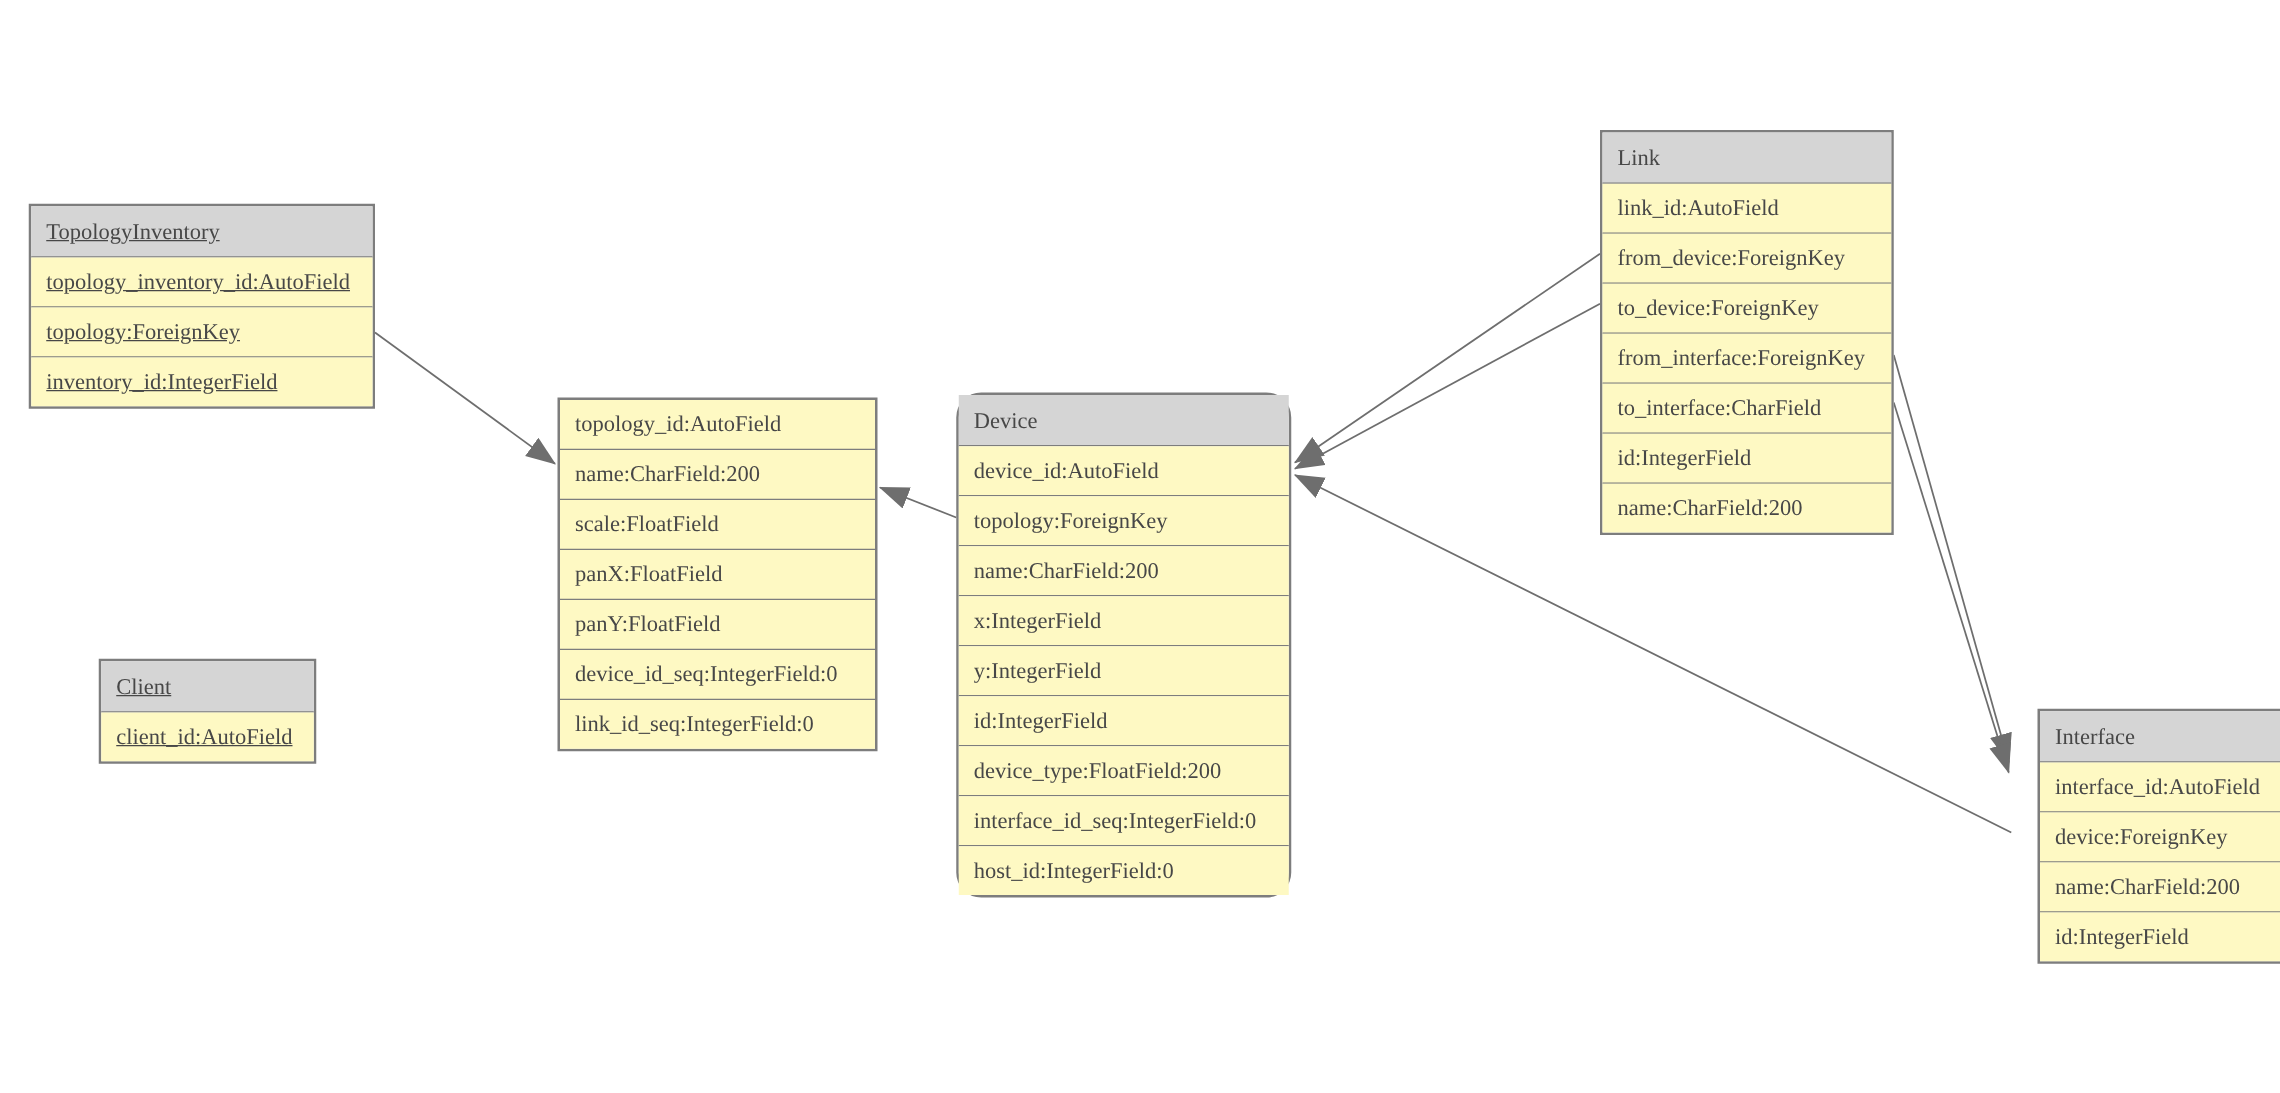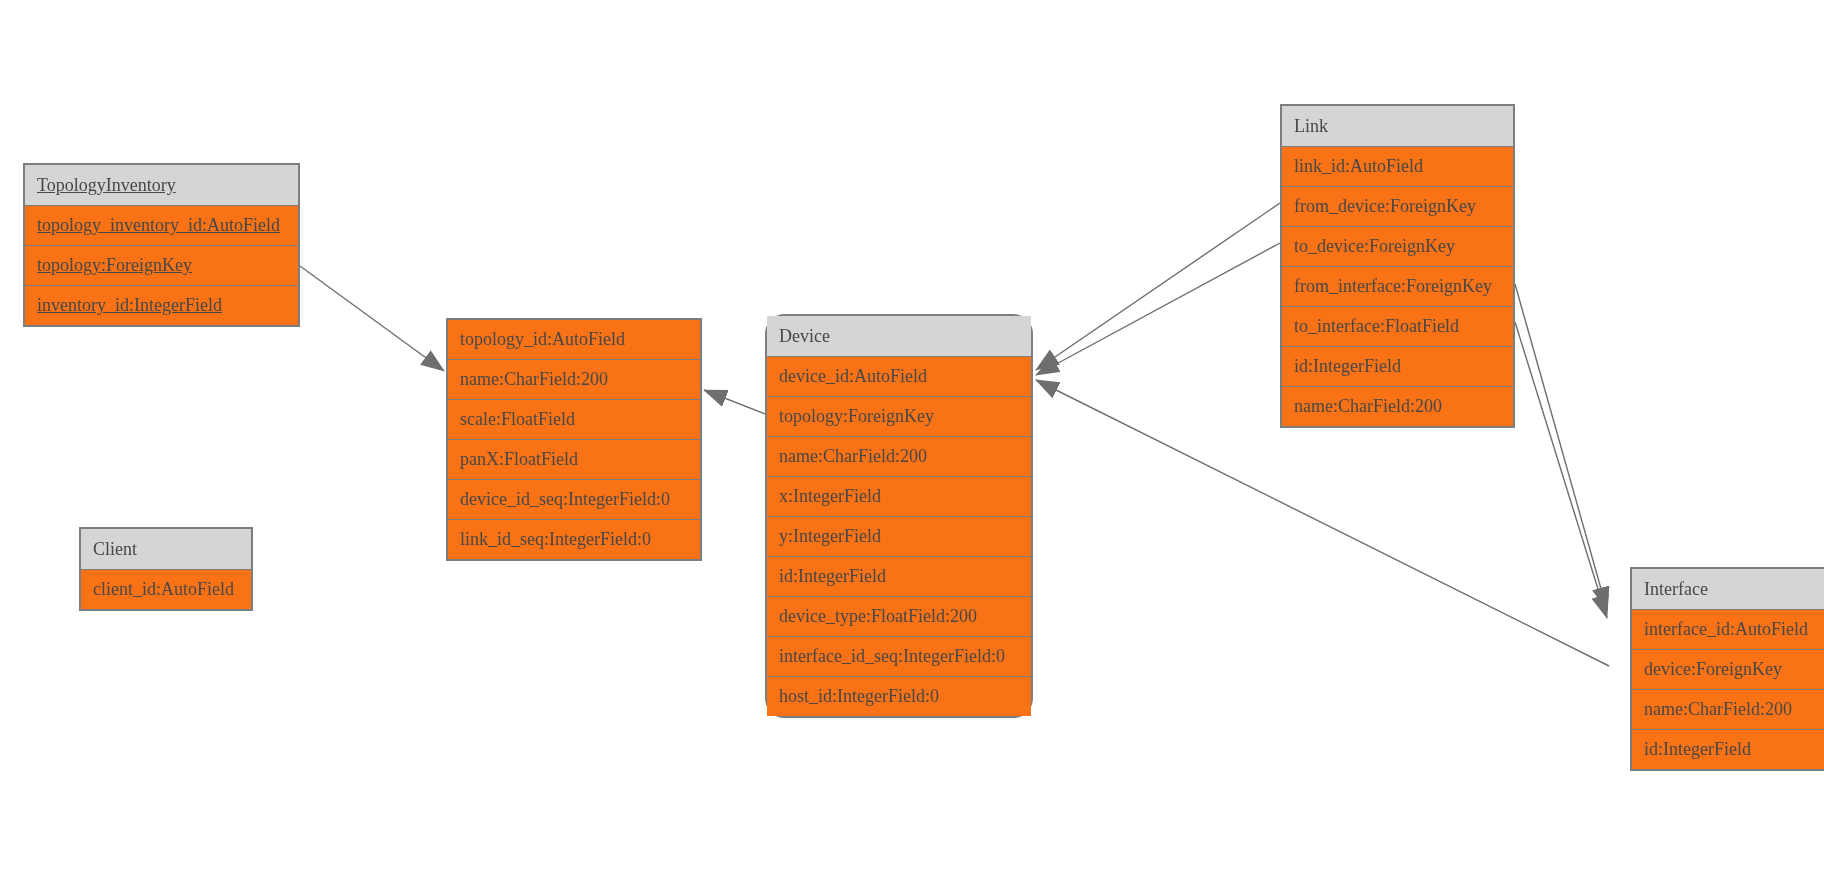--- a/index.html
+++ b/index.html
@@ -38,21 +38,21 @@
     background: var(--header-fill, #d5d5d5);
     border-bottom: 1px solid var(--border-color, #7d7d7d);
     overflow: hidden;
   }
   .model-table .tbl-row {
     height: 39px;
     line-height: 39px;
     padding: 0 12px;
     border-bottom: 1px solid var(--border-color, #7d7d7d);
     overflow: hidden;
-    background: #f97316;
+    background: #fef9c3;
   }
   .model-table .tbl-row:last-child {
     border-bottom: none;
     padding-left: 12px;
   }
 </style>
 </head>
 <body style="background: rgb(255, 255, 255);">
 
 <div class="canvas">
@@ -77,24 +77,25 @@
         <div class="tbl-header">TopologyInventory</div>
         <div class="tbl-row">topology_inventory_id:AutoField</div>
         <div class="tbl-row">topology:ForeignKey</div>
         <div class="tbl-row">inventory_id:IntegerField</div>
       </div>
       <div class="model-table" style="left: 446px; top: 318px; width: 256px;">
         <div class="tbl-row">topology_id:AutoField</div>
         <div class="tbl-row">name:CharField:200</div>
         <div class="tbl-row">scale:FloatField</div>
         <div class="tbl-row">panX:FloatField</div>
+        <div class="tbl-row">panY:FloatField</div>
         <div class="tbl-row">device_id_seq:IntegerField:0</div>
         <div class="tbl-row">link_id_seq:IntegerField:0</div>
       </div>
-      <div class="model-table" style="left: 79px; top: 527px; width: 174px;">
+      <div class="model-table" style="left: 79px; top: 527px; width: 174px; text-decoration: underline;">
         <div class="tbl-header">Client</div>
         <div class="tbl-row">client_id:AutoField</div>
       </div>
       <div class="model-table" style="left: 765px; top: 314px; width: 268px; border-radius: 20px;">
         <div class="tbl-header">Device</div>
         <div class="tbl-row">device_id:AutoField</div>
         <div class="tbl-row">topology:ForeignKey</div>
         <div class="tbl-row">name:CharField:200</div>
         <div class="tbl-row">x:IntegerField</div>
         <div class="tbl-row">y:IntegerField</div>
@@ -102,21 +103,21 @@
         <div class="tbl-row">device_type:FloatField:200</div>
         <div class="tbl-row">interface_id_seq:IntegerField:0</div>
         <div class="tbl-row">host_id:IntegerField:0</div>
       </div>
       <div class="model-table" style="left: 1280px; top: 104px; width: 235px;">
         <div class="tbl-header">Link</div>
         <div class="tbl-row">link_id:AutoField</div>
         <div class="tbl-row">from_device:ForeignKey</div>
         <div class="tbl-row">to_device:ForeignKey</div>
         <div class="tbl-row">from_interface:ForeignKey</div>
-        <div class="tbl-row">to_interface:FloatField</div>
+        <div class="tbl-row">to_interface:CharField</div>
         <div class="tbl-row">id:IntegerField</div>
         <div class="tbl-row">name:CharField:200</div>
       </div>
       <div class="model-table" style="left: 1609px; top: 567px; width: 211px; margin-left: 21px;">
         <div class="tbl-header">Interface</div>
         <div class="tbl-row">interface_id:AutoField</div>
         <div class="tbl-row">device:ForeignKey</div>
         <div class="tbl-row">name:CharField:200</div>
         <div class="tbl-row">id:IntegerField</div>
       </div>

